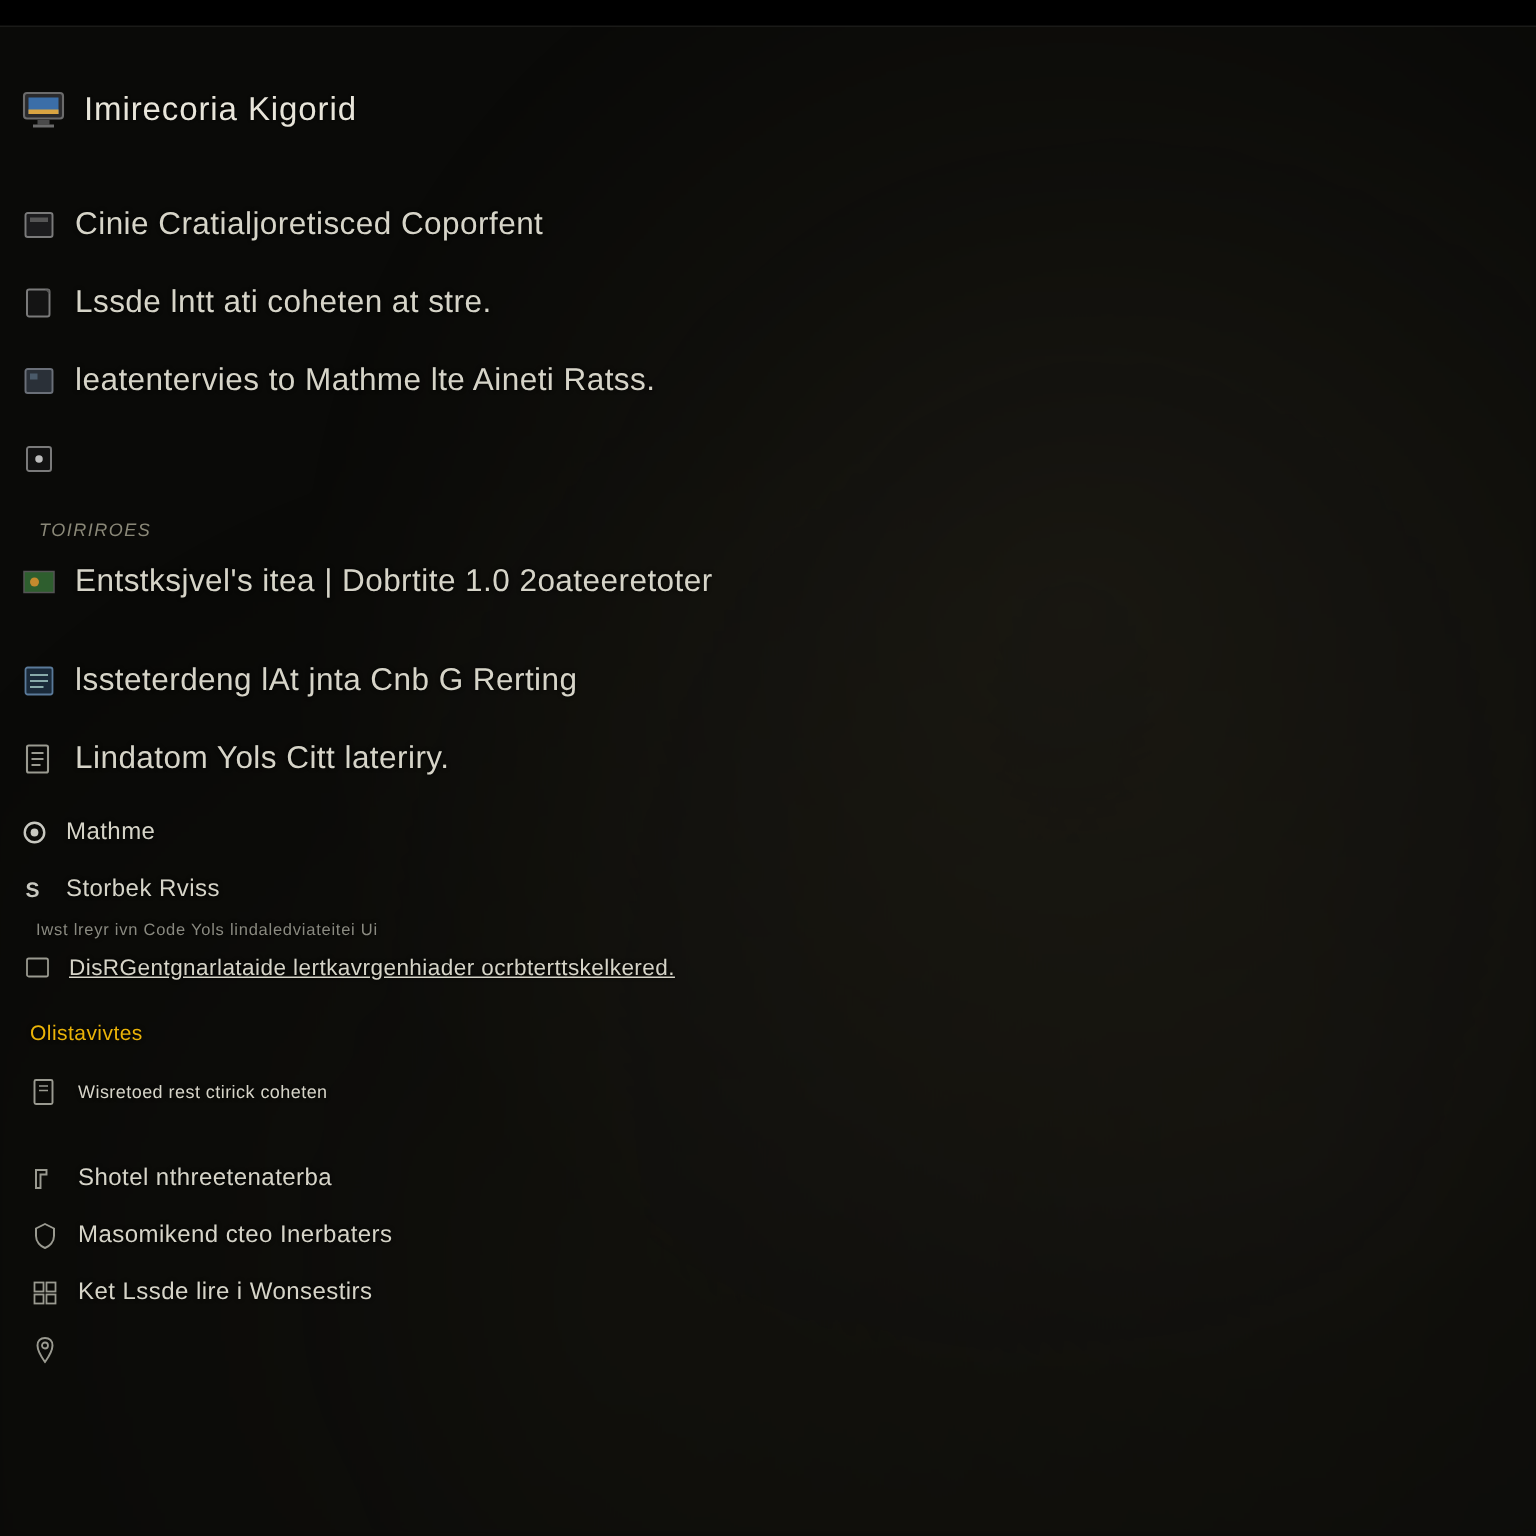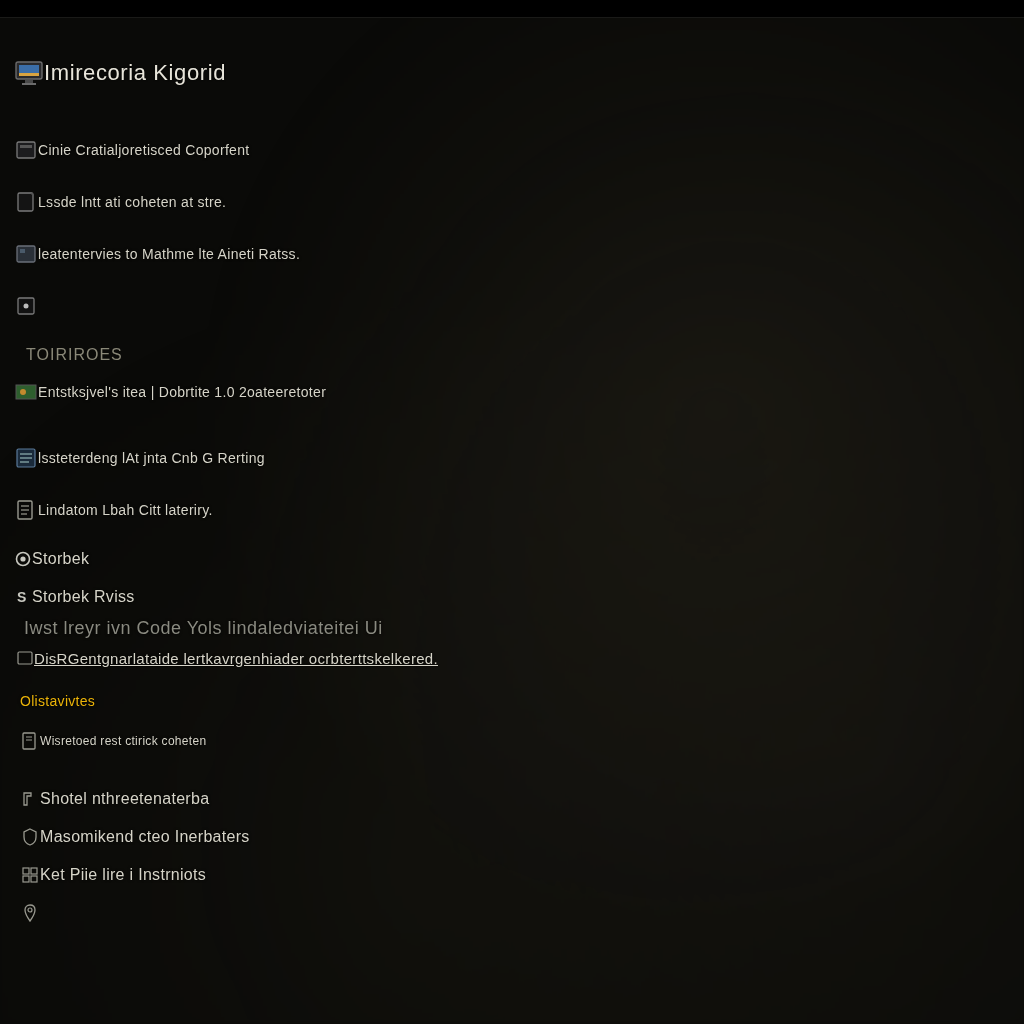--- a/index.html
+++ b/index.html
@@ -32,46 +32,47 @@
     border-bottom: 1px solid #1a1a18;
   }
   .panel {
     position: relative;
     z-index: 1;
     padding: 40px 8px 0 14px;
   }
   .row {
     display: flex;
     align-items: center;
-    gap: 0;
+    gap: 12px;
     margin-bottom: 28px;
     cursor: pointer;
     text-align: center;
   }
   .row.tight { margin-bottom: 14px; }
   .row.head .label {
     font-size: 22px;
     letter-spacing: 0.6px;
     color: #e8e5da;
     text-shadow: 0 0 2px rgba(0,0,0,0.8);
   }
   .label {
-    font-size: 14px;
+    font-size: 21px;
     letter-spacing: 0.3px;
     color: #d6d4c8;
     text-shadow: 0 0 3px rgba(0,0,0,0.9);
     white-space: nowrap;
   }
   .label.blue { color: #eab308; }
   .section-header {
-    font-size: 16px;
+    font-size: 12px;
     letter-spacing: 1px;
     color: #8a8878;
     margin: 4px 0 16px 12px;
     text-transform: uppercase;
+    font-style: italic;
   }
   .icon {
     width: 24px;
     height: 24px;
     display: flex;
     align-items: center;
     justify-content: center;
     flex-shrink: 0;
   }
   .icon.big { width: 30px; height: 30px; }
@@ -168,44 +169,44 @@
 
   <div class="row">
     <span class="icon">
       <svg width="22" height="22" viewBox="0 0 22 22">
         <rect x="3" y="2" width="14" height="18" rx="1.2" fill="none" stroke="#9a9a90" stroke-width="1.4"></rect>
         <line x1="6" y1="7" x2="14" y2="7" stroke="#9a9a90" stroke-width="1.2"></line>
         <line x1="6" y1="11" x2="14" y2="11" stroke="#9a9a90" stroke-width="1.2"></line>
         <line x1="6" y1="15" x2="12" y2="15" stroke="#9a9a90" stroke-width="1.2"></line>
       </svg>
     </span>
-    <span class="label">Lindatom Lbah Citt lateriry.</span>
+    <span class="label">Lindatom Yols Citt lateriry.</span>
   </div>
 
   <div class="row tight" style="margin-bottom:20px;">
     <span class="icon" style="width:18px;height:18px;">
       <svg width="16" height="16" viewBox="0 0 16 16">
         <circle cx="8" cy="8" r="6.5" fill="none" stroke="#c8c8c0" stroke-width="1.6"></circle>
         <circle cx="8" cy="8" r="2.6" fill="#c8c8c0"></circle>
       </svg>
     </span>
-    <span class="label" style="font-size:16px;font-weight:500;">Storbek</span>
+    <span class="label" style="font-size:16px;font-weight:500;">Mathme</span>
   </div>
 
   <div class="row tight" style="margin-bottom:12px;">
     <span class="icon" style="width:18px;height:18px;">
       <svg width="16" height="16" viewBox="0 0 16 16">
         <text x="2" y="13" font-size="14" font-weight="600" fill="#c8c8c0">S</text>
       </svg>
     </span>
     <span class="label" style="font-size:16px;">Storbek Rviss</span>
   </div>
 
   <div class="row tight" style="margin-left:10px;margin-bottom:10px;">
-    <span class="label" style="font-size:18px;color:#8a8a80;letter-spacing:0.5px;">Iwst  lreyr ivn Code Yols lindaledviateitei Ui</span>
+    <span class="label" style="font-size:11px;color:#8a8a80;letter-spacing:0.5px;">Iwst  lreyr ivn Code Yols lindaledviateitei Ui</span>
   </div>
 
   <div class="row" style="margin-left:2px;margin-bottom:26px;">
     <span class="icon" style="width:18px;height:18px;">
       <svg width="16" height="16" viewBox="0 0 16 16">
         <rect x="1" y="2" width="14" height="12" rx="1.2" fill="none" stroke="#9a9a90" stroke-width="1.2"></rect>
       </svg>
     </span>
     <span class="label" style="font-size:15px;">
       <span class="blue" style="text-decoration:underline;">DisRGentgnarlataide lertkavrgenhiader ocrbterttskelkered.</span>
@@ -251,21 +252,21 @@
 
     <div class="row">
       <span class="icon" style="width:20px;height:20px;">
         <svg width="18" height="18" viewBox="0 0 18 18">
           <rect x="2" y="2" width="6" height="6" fill="none" stroke="#9a9a90" stroke-width="1.2"></rect>
           <rect x="10" y="2" width="6" height="6" fill="none" stroke="#9a9a90" stroke-width="1.2"></rect>
           <rect x="2" y="10" width="6" height="6" fill="none" stroke="#9a9a90" stroke-width="1.2"></rect>
           <rect x="10" y="10" width="6" height="6" fill="none" stroke="#9a9a90" stroke-width="1.2"></rect>
         </svg>
       </span>
-      <span class="label" style="font-size:16px;">Ket Piie lire i Instrniots</span>
+      <span class="label" style="font-size:16px;">Ket Lssde lire i Wonsestirs</span>
     </div>
 
     <div class="row">
       <span class="icon" style="width:20px;height:20px;">
         <svg width="18" height="18" viewBox="0 0 18 18">
           <path d="M9 1 C12 1 14 3 14 6 C14 10 9 17 9 17 C9 17 4 10 4 6 C4 3 6 1 9 1 Z" fill="none" stroke="#9a9a90" stroke-width="1.3"></path>
           <circle cx="9" cy="6" r="2" fill="none" stroke="#9a9a90" stroke-width="1.2"></circle>
         </svg>
       </span>
     </div>

